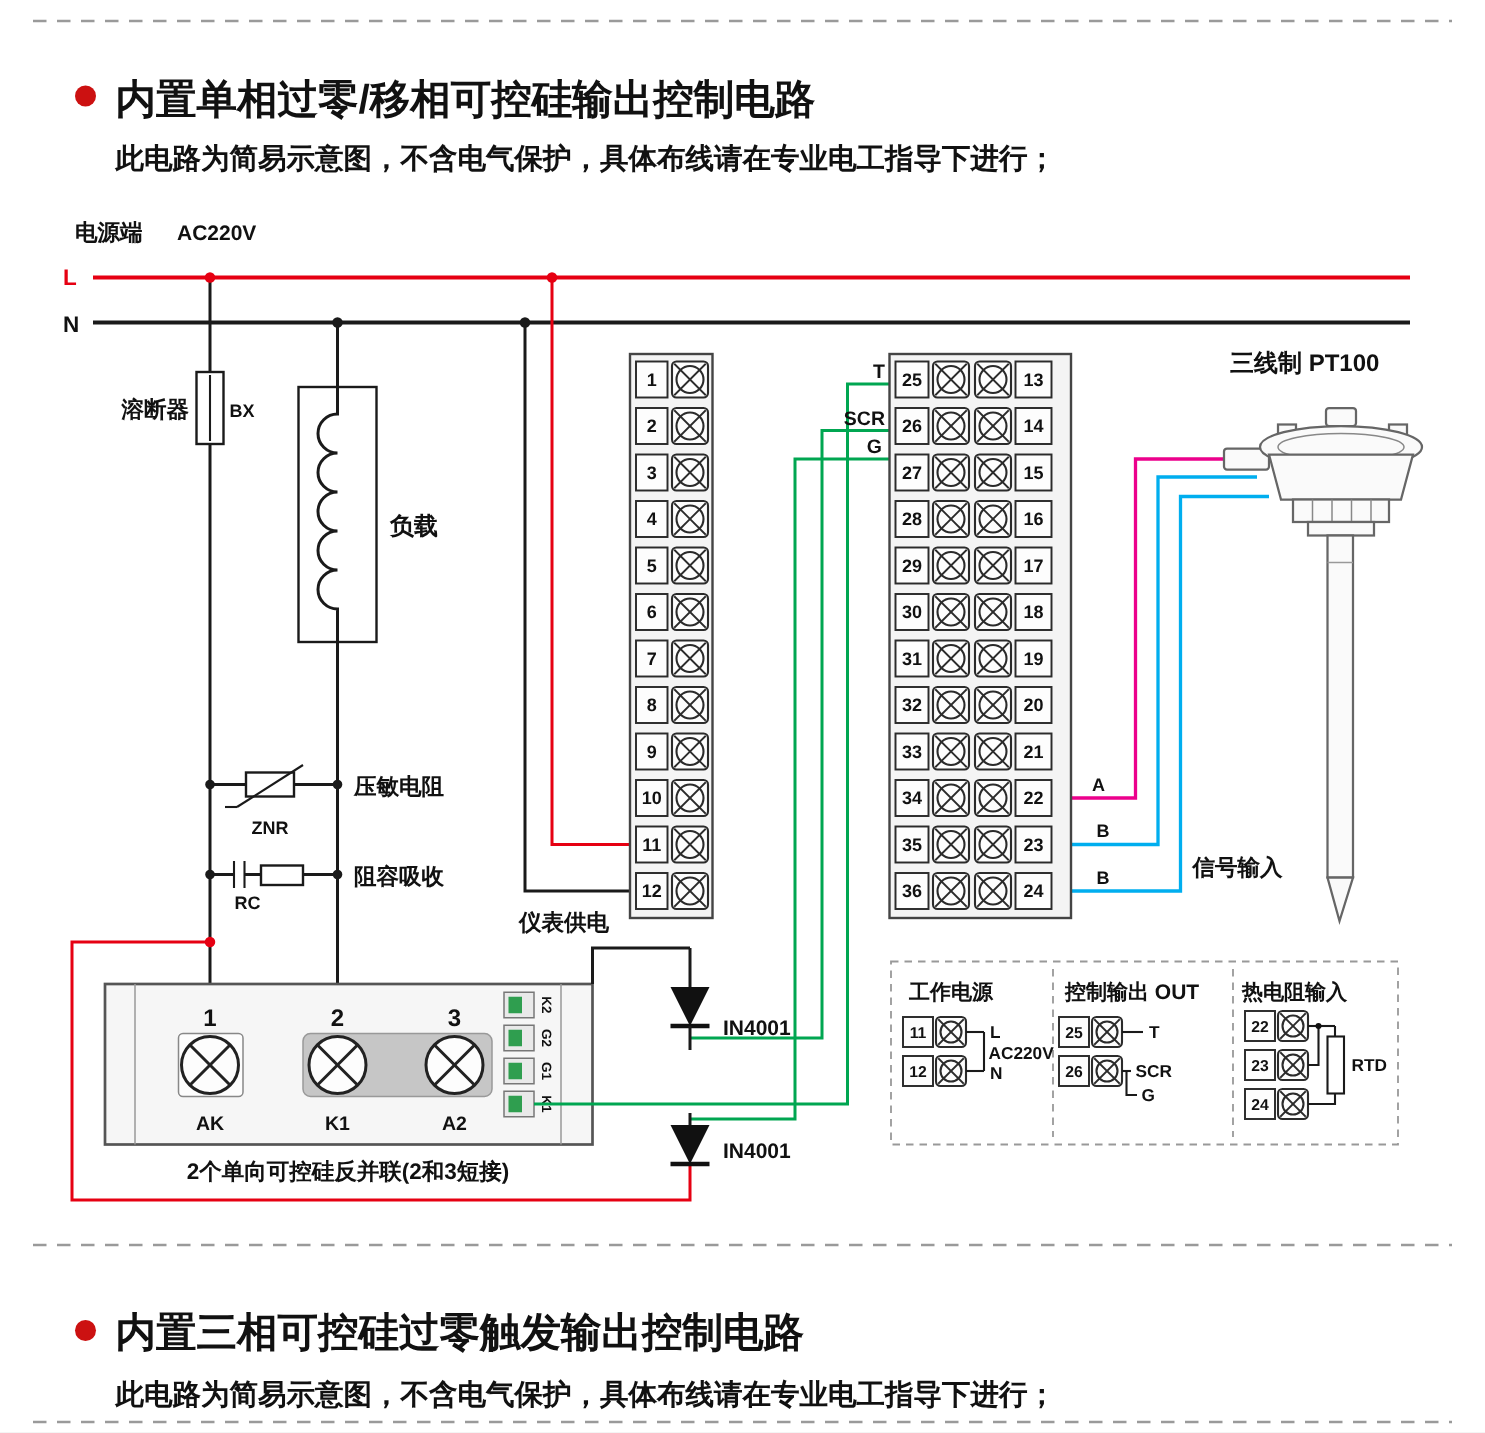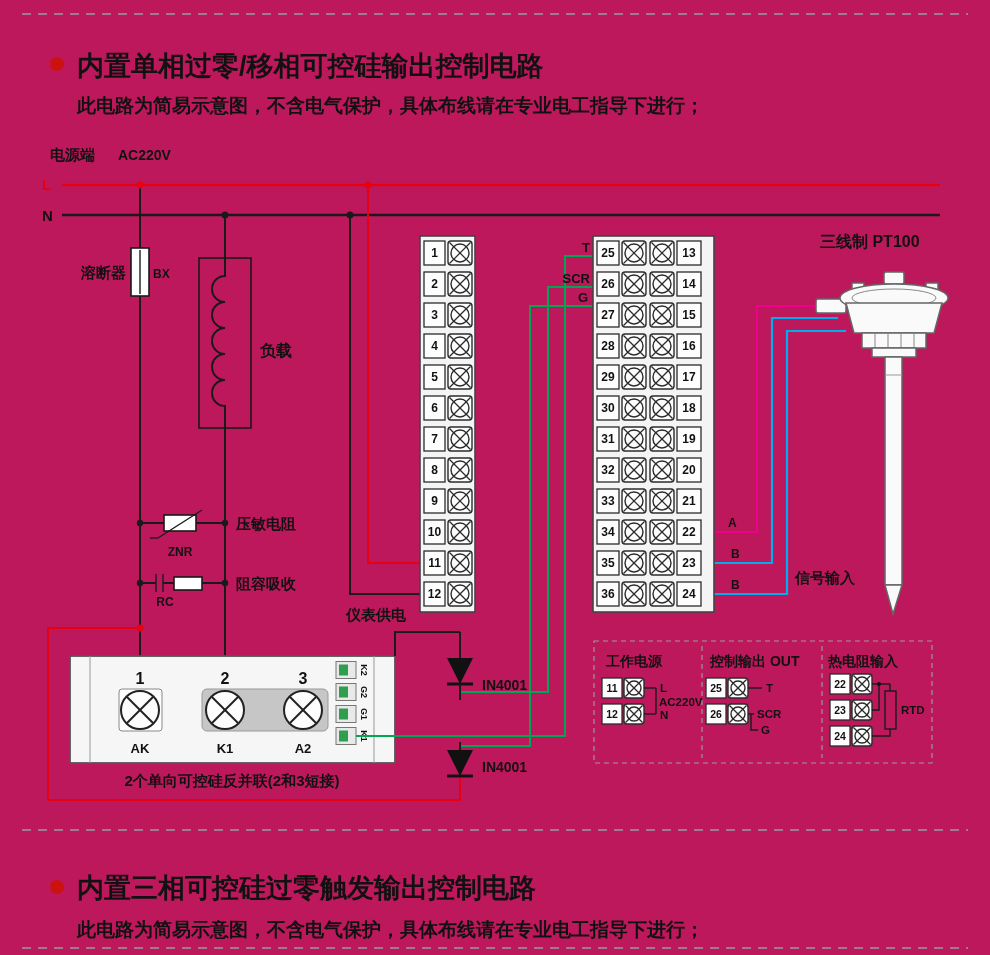--- a/index.html
+++ b/index.html
@@ -1,16 +1,16 @@
 <!DOCTYPE html>
 <html><head>
 <meta charset="utf-8">
 <style>
   html,body{margin:0;padding:0;background:#ececec;}
-  #stage{position:relative;width:990px;height:955px;background:#be185d;overflow:hidden;}
+  #stage{position:relative;width:990px;height:955px;background:#ffffff;overflow:hidden;}
   svg{display:block;}
   svg text{font-family:"Liberation Sans","DejaVu Sans",sans-serif;fill:#111;}
   .h1{font-size:27px;font-weight:bold;}
   .h2{font-size:19px;font-weight:bold;}
   .t16b{font-size:16px;font-weight:bold;}
   .t15b{font-size:15px;font-weight:bold;}
   .t14b{font-size:14px;font-weight:bold;}
   .t13b{font-size:13px;font-weight:bold;}
   .t12b{font-size:12px;font-weight:bold;}
   .t11b{font-size:11.5px;font-weight:bold;}

